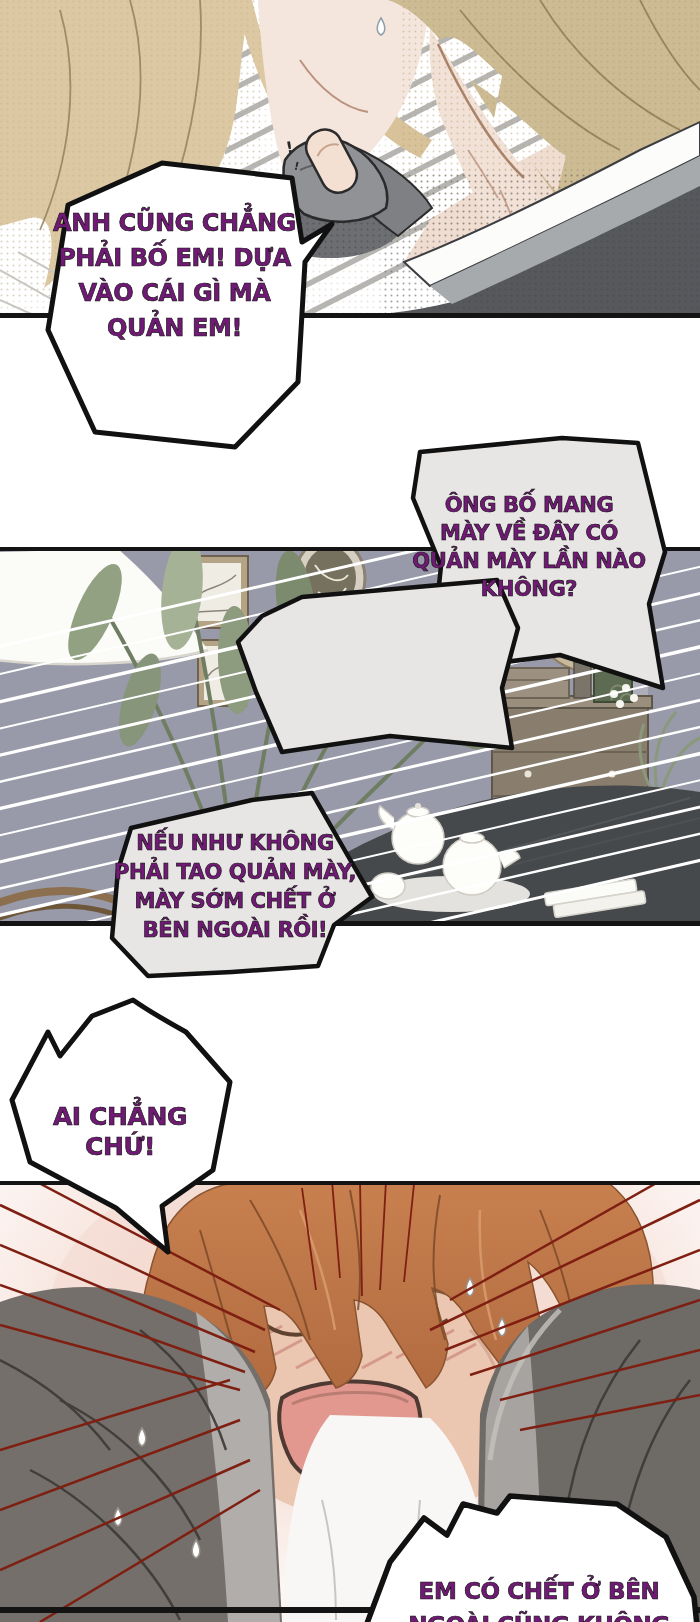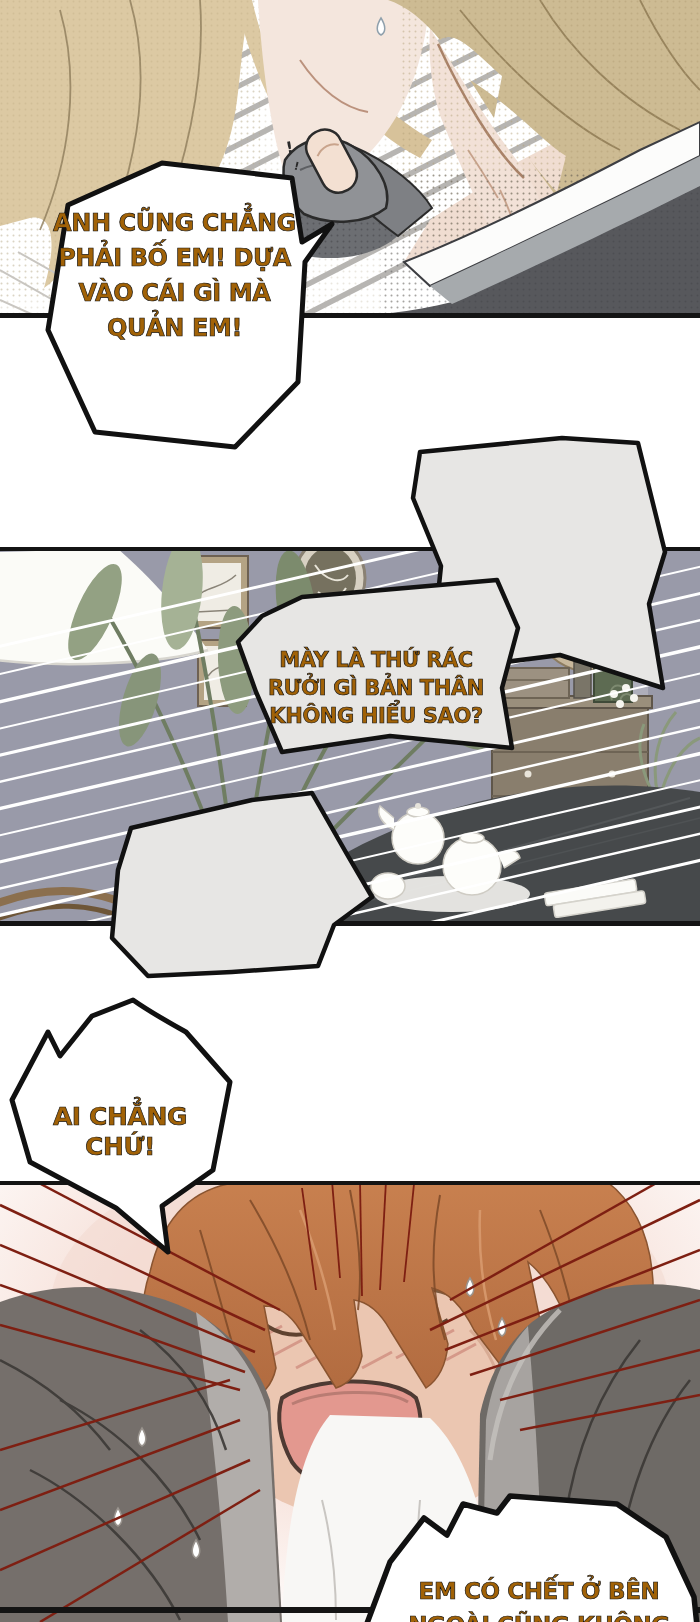--- a/index.html
+++ b/index.html
@@ -3,21 +3,21 @@
 <meta charset="utf-8">
 <style>
   html,body{margin:0;padding:0;background:#ffffff;}
   .page{position:relative;width:700px;height:1622px;background:#ffffff;overflow:hidden;
         font-family:"DejaVu Sans",sans-serif;}
   .abs{position:absolute;}
   svg{display:block;}
   .bubble-text{
     position:absolute;
     font-weight:bold;
-    color:#a16207;
+    color:#701a75;
     text-align:center;
     white-space:pre-line;
     letter-spacing:-0.4px;
     -webkit-text-stroke:0.7px #141414;
     pointer-events:none;
   }
   .t1{left:52px;top:206px;width:245px;font-size:24px;line-height:35px;}
   .t2{left:403px;top:491px;width:252px;font-size:21px;line-height:28px;}
   .t3{left:250px;top:646px;width:252px;font-size:21px;line-height:28px;}
   .t4{left:106px;top:829px;width:258px;font-size:21px;line-height:29px;}
@@ -389,23 +389,28 @@
       <path stroke-width="5" fill="#ffffff" d="M68,205 L162,163 L292,178 L302,242 L332,224 L305,262 L298,382 L235,447 L95,432 L48,330 Z"></path>
       <path stroke-width="5" fill="#ffffff" d="M133,1000 C150,1012 168,1022 186,1032 L230,1082 L213,1170 L162,1206 L168,1252 L116,1208 L30,1162 L12,1100 L48,1032 L60,1056 L92,1016 Z"></path>
       <path stroke-width="5.5" fill="#ffffff" d="M366,1626 L390,1562 L424,1518 L447,1535 L463,1504 L497,1513 L510,1496 L617,1504 L666,1537 L694,1597 L697,1626 Z"></path>
     </g>
   </svg>
 
   <div class="bubble-text t1">ANH CŨNG CHẲNG
 PHẢI BỐ EM! DỰA
 VÀO CÁI GÌ MÀ
 QUẢN EM!</div>
-  <div class="bubble-text t3">MÀY LÀ THỨ RÁC
-RƯỞI GÌ BẢN THÂN
-KHÔNG HIỂU SAO?</div>
+  <div class="bubble-text t2">ÔNG BỐ MANG
+MÀY VỀ ĐÂY CÓ
+QUẢN MÀY LẦN NÀO
+KHÔNG?</div>
+  <div class="bubble-text t4">NẾU NHƯ KHÔNG
+PHẢI TAO QUẢN MÀY,
+MÀY SỚM CHẾT Ở
+BÊN NGOÀI RỒI!</div>
   <div class="bubble-text t5">AI CHẲNG CHỨ!</div>
   <div class="bubble-text t6">EM CÓ CHẾT Ở BÊN
 NGOÀI CŨNG KHÔNG</div>
 
   <span class="sfx sfx1">!</span>
   <span class="sfx sfx2">!</span>
 
 </div>
 
 </body></html>

